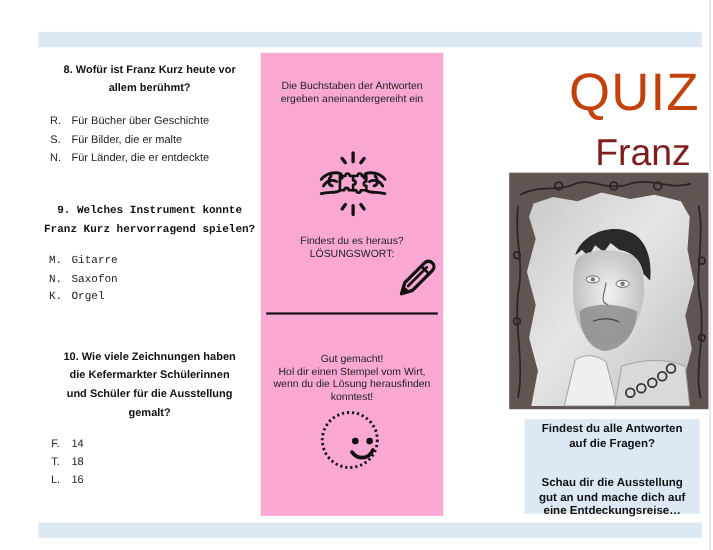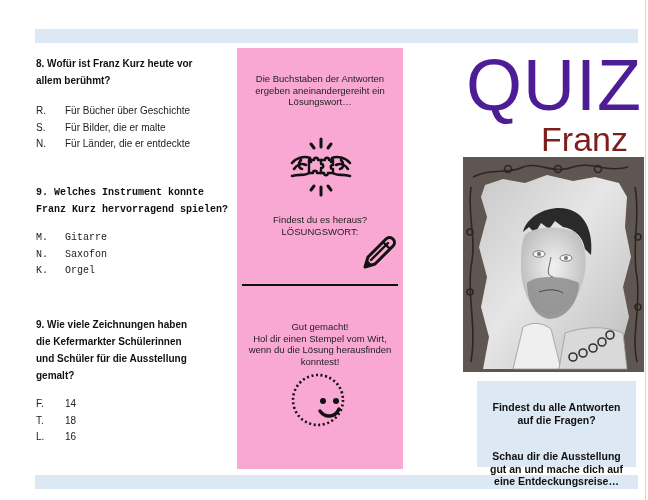--- a/index.html
+++ b/index.html
@@ -5,21 +5,21 @@
     * { margin: 0; padding: 0; box-sizing: border-box; }
     html, body { width: 648px; height: 500px; overflow: hidden; background: #ffffff; }
     body { position: relative; font-family: "Liberation Sans", "DejaVu Sans", sans-serif; color: #111; }
 
     .band { position: absolute; background: #dde8f5; }
     .band-top { left: 35px; top: 29px; width: 603px; height: 14px; }
     .band-bottom { left: 35px; top: 475px; width: 603px; height: 14px; }
     .edge-line { position: absolute; left: 645px; top: 0; width: 1px; height: 500px; background: #d6d6d6; }
 
     
-    .qblock { position: absolute; left: 36px; width: 200px; }
+    .qblock { position: absolute; left: 36px; width: 200px; text-align: center; }
     .q-title { font-weight: bold; font-size: 10px; line-height: 17px; color: #111; }
     .answers { margin-top: 12px; }
     .answer { display: flex; font-size: 10px; line-height: 16.5px; color: #222; }
     .answer .letter { width: 29px; flex: none; }
     .q8 { top: 55px; }
     .q8 .answers { margin-top: 14px; }
     .q9 { top: 184px; font-family: Liberation Mono, monospace; }
     .q10 { top: 316px; }
 
     
@@ -27,24 +27,24 @@
     .mid-text { position: absolute; left: 0; width: 166px; text-align: center; font-size: 9.5px; line-height: 11.5px; color: #222; }
     .mid-t1 { top: 25px; }
     .mid-t2 { top: 166px; }
     .mid-t3 { top: 273px; text-align: center; }
     .puzzle-icon { position: absolute; left: 52px; top: 88px; width: 64px; height: 62px; }
     .pencil-icon { position: absolute; left: 120px; top: 187px; width: 40px; height: 40px; }
     .answer-line { position: absolute; left: 5px; top: 236px; width: 156px; height: 2px; background: #111; }
     .smiley-icon { position: absolute; left: 53px; top: 323px; width: 60px; height: 60px; }
 
     
-    .quiz-title { position: absolute; left: 466px; top: 50px; width: 170px; text-align: right; font-size: 72px; line-height: 70px; letter-spacing: 1px; color: #4c1d95; }
+    .quiz-title { position: absolute; left: 466px; top: 50px; width: 170px; text-align: right; font-size: 48px; line-height: 70px; letter-spacing: 1px; color: #c2410c; }
     .quiz-subtitle { position: absolute; left: 466px; top: 122px; width: 162px; text-align: right; font-size: 34px; line-height: 34px; color: #7f1d1d; }
     .portrait { position: absolute; left: 463px; top: 157px; width: 181px; height: 215px; background: #5e5450; overflow: hidden; }
-    .info-box { position: absolute; left: 477px; top: 381px; width: 159px; height: 86px; background: #dde8f5; text-align: center; font-weight: bold; font-size: 10.5px; line-height: 12.5px; color: #111; padding-top: 20px; }
+    .info-box { position: absolute; left: 477px; top: 381px; width: 159px; height: 86px; background: #dde8f5; text-align: center; font-weight: bold; font-size: 10.5px; line-height: 12.5px; color: #111; padding-top: 3px; }
     .info-box p + p { margin-top: 24px; }
   </style>
 </head>
 <body>
 
 <div class="band band-top"></div>
 <div class="band band-bottom"></div>
 <div class="edge-line"></div>
 
 <section>
@@ -85,21 +85,21 @@
         </div>
       <div class="answer">
           <span class="letter">K.</span>
           <span>Orgel</span>
         </div>
     </div>
   </div>
 
   <div class="qblock q10">
     <div class="q-title">
-      <div>9. Wie viele Zeichnungen haben</div>
+      <div>10. Wie viele Zeichnungen haben</div>
       <div>die Kefermarkter Schülerinnen</div>
       <div>und Schüler für die Ausstellung</div>
       <div>gemalt?</div>
     </div>
     <div class="answers">
       <div class="answer">
           <span class="letter">F.</span>
           <span>14</span>
         </div>
       <div class="answer">
@@ -111,21 +111,20 @@
           <span>16</span>
         </div>
     </div>
   </div>
 </section>
 
 <section class="mid-panel">
   <div class="mid-text mid-t1">
     <div>Die Buchstaben der Antworten</div>
     <div>ergeben aneinandergereiht ein</div>
-    <div>Lösungswort…</div>
   </div>
 
   <svg class="puzzle-icon" viewBox="0 0 64 62" fill="none" stroke="#111" stroke-linecap="round" stroke-linejoin="round">
 
     <line x1="32" y1="3" x2="32" y2="11" stroke-width="3"></line>
     <line x1="22" y1="8" x2="25" y2="12" stroke-width="3"></line>
     <line x1="42" y1="8" x2="39" y2="12" stroke-width="3"></line>
 
     <line x1="32" y1="51" x2="32" y2="59" stroke-width="3"></line>
     <line x1="22" y1="54" x2="25" y2="50" stroke-width="3"></line>

